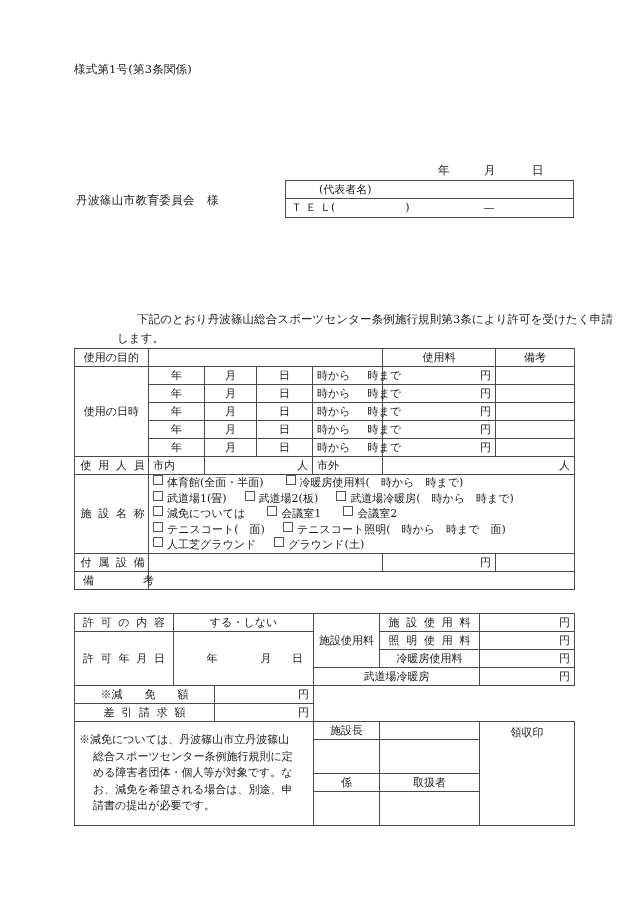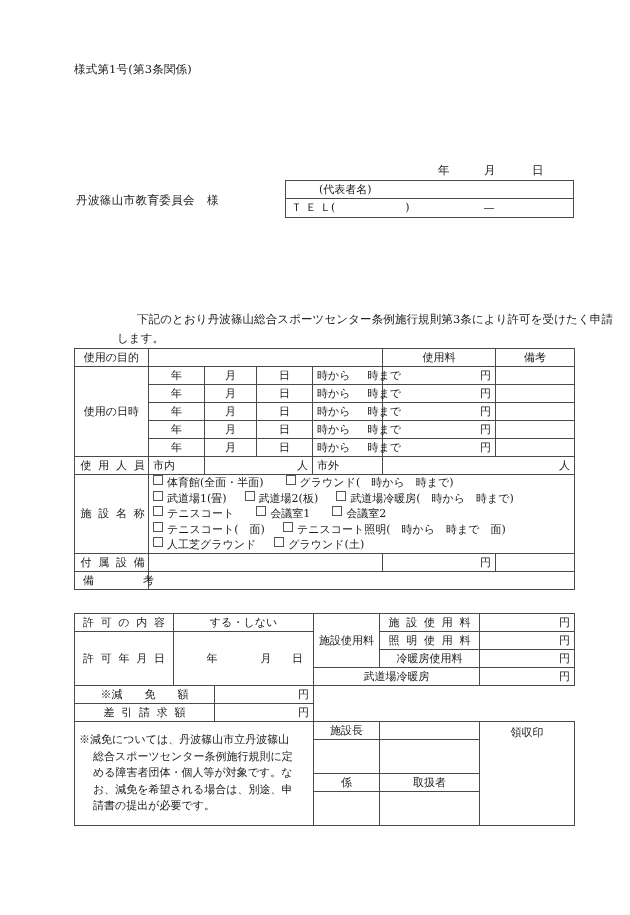--- a/index.html
+++ b/index.html
@@ -224,27 +224,27 @@
       <td>市内</td>
       <td colspan="2" class="right">人</td>
       <td>市外</td>
       <td colspan="3" class="right">人</td>
     </tr>
 
     <tr>
       <td class="lbl sp3">施 設 名 称</td>
       <td colspan="7" class="fac-cell">
         <div class="fac-line">
-          <span class="cb"></span><span>体育館(全面・半面)</span><span class="gap-a"></span><span class="cb"></span><span>グラウンド(　時から　時まで)</span>
+          <span class="cb"></span><span>体育館(全面・半面)</span><span class="gap-a"></span><span class="cb"></span><span>冷暖房使用料(　時から　時まで)</span>
         </div>
         <div class="fac-line">
           <span class="cb"></span><span>武道場1(畳)</span><span class="gap-b"></span><span class="cb"></span><span>武道場2(板)</span><span class="gap-b"></span><span class="cb"></span><span>武道場冷暖房(　時から　時まで)</span>
         </div>
         <div class="fac-line">
-          <span class="cb"></span><span>テニスコート</span><span class="gap-a"></span><span class="cb"></span><span>会議室1</span><span class="gap-a"></span><span class="cb"></span><span>会議室2</span>
+          <span class="cb"></span><span>減免については</span><span class="gap-a"></span><span class="cb"></span><span>会議室1</span><span class="gap-a"></span><span class="cb"></span><span>会議室2</span>
         </div>
         <div class="fac-line">
           <span class="cb"></span><span>テニスコート(　面)</span><span class="gap-b"></span><span class="cb"></span><span>テニスコート照明(　時から　時まで　面)</span>
         </div>
         <div class="fac-line">
           <span class="cb"></span><span>人工芝グラウンド</span><span class="gap-b"></span><span class="cb"></span><span>グラウンド(土)</span>
         </div>
       </td>
     </tr>
 

